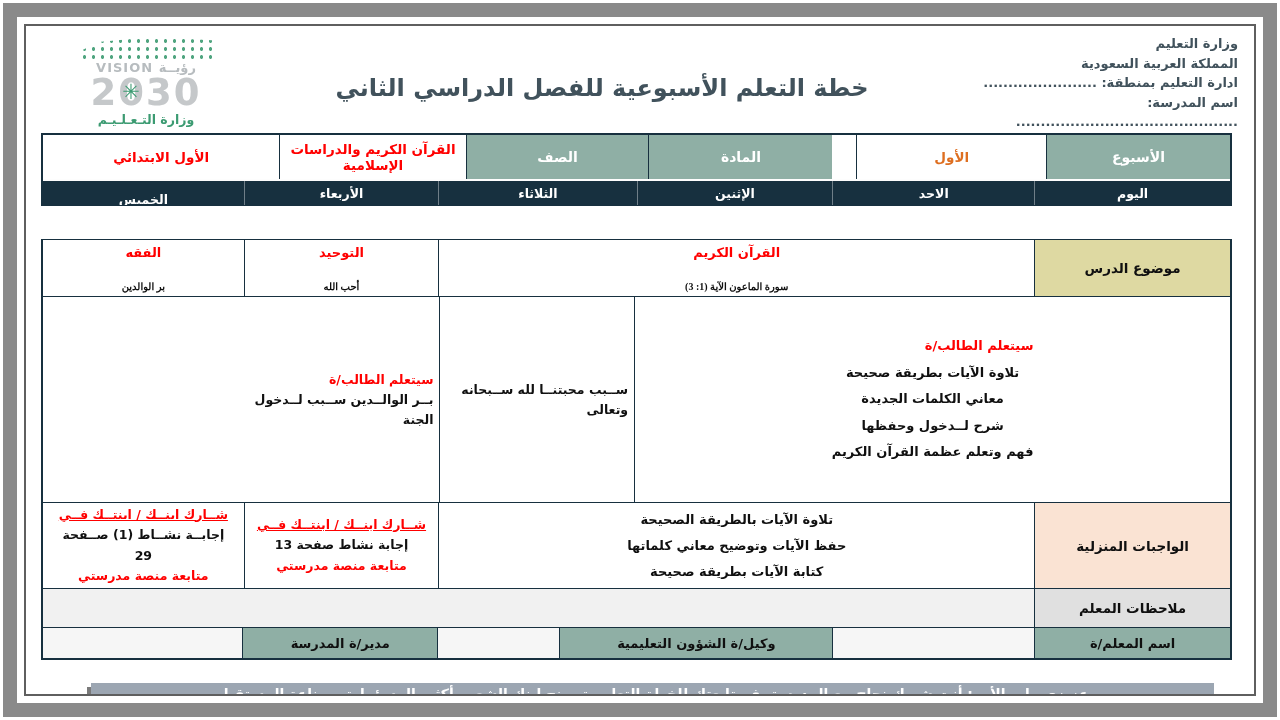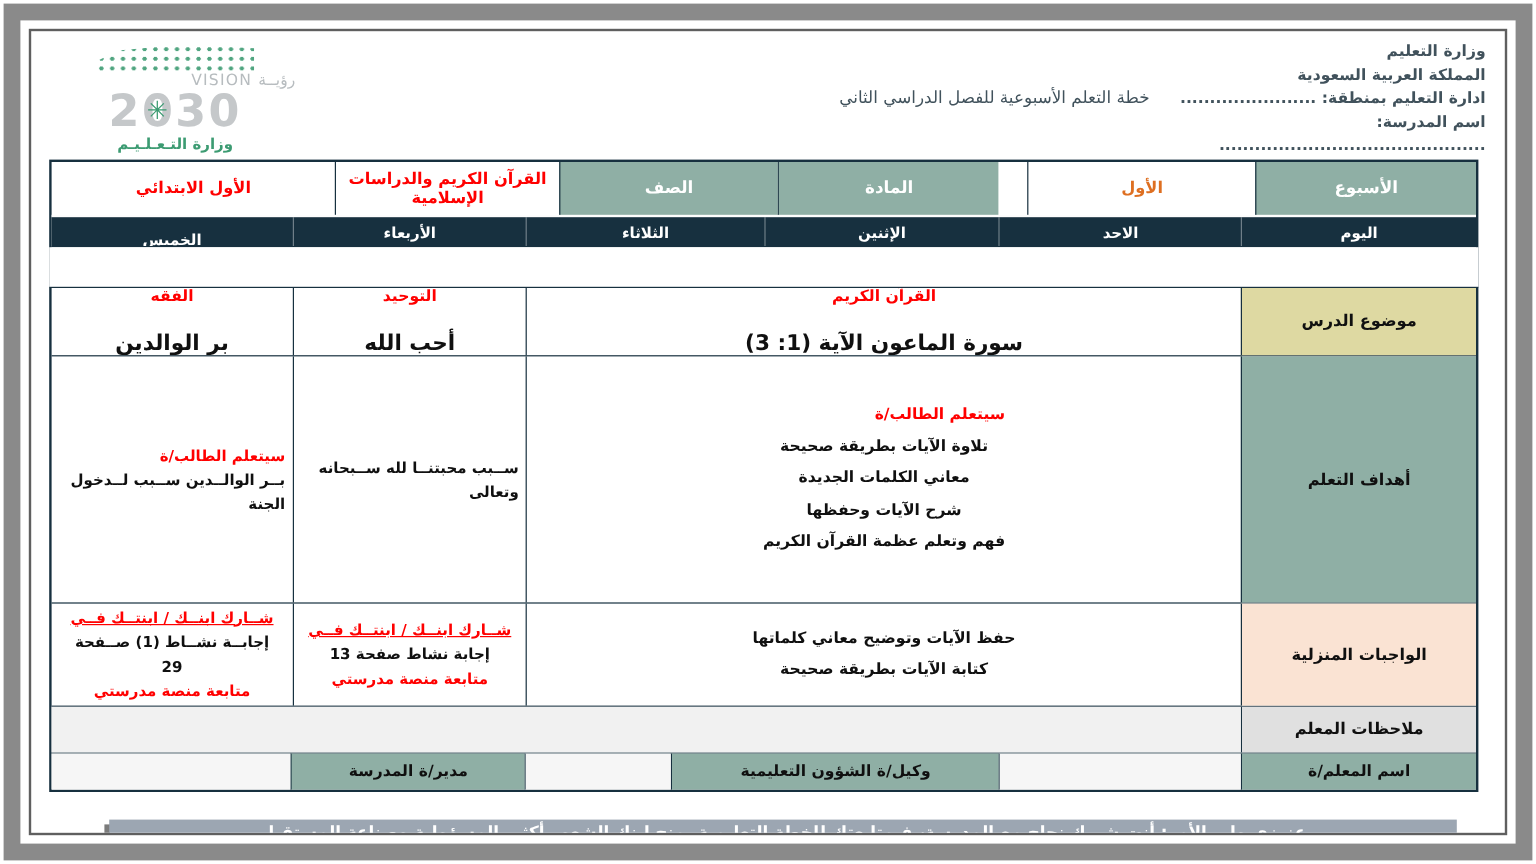--- a/index.html
+++ b/index.html
@@ -5,28 +5,28 @@
   html,body{margin:0;padding:0;}
   body{width:1280px;height:720px;position:relative;background:#fff;overflow:hidden;
        font-family:"DejaVu Sans","Liberation Sans",sans-serif;}
   .frame-outer{position:absolute;inset:3px;border:14px solid var(--frame-gray,#8a8a8a);}
   .frame-inner{position:absolute;inset:7px;border:2px solid #5f5f5f;background:#fff;overflow:hidden;}
 
   
   .page-header{display:flex;align-items:flex-start;padding:8px 16px 0 20px;height:94px;}
   .ministry-block{width:280px;text-align:right;font-weight:bold;font-size:13px;
                   line-height:19.5px;color:var(--slate,#41525c);}
-  .page-title{flex:1;text-align:right;font-size:14px;font-weight:normal;
+  .page-title{flex:1;text-align:center;font-size:24px;font-weight:bold;
               color:var(--slate,#41525c);padding-top:40px;}
   .logo{width:200px;height:92px;direction:ltr;text-align:center;position:relative;}
   .logo-dots{height:23px;width:132px;margin:3px auto 0 34px;opacity:.9;
              background-image:radial-gradient(circle,var(--logo-green,#3c9b72) 1.6px,transparent 2px);
              background-size:9px 8px;
              clip-path:polygon(0 62%,14% 22%,55% 0,100% 14%,100% 100%,0 100%);}
-  .logo-vision{font-size:13px;font-weight:normal;color:#b7bcbf;letter-spacing:1px;text-align:right;}
+  .logo-vision{font-size:13px;font-weight:bold;color:#b7bcbf;letter-spacing:1px;}
   .logo-year{font-size:37px;font-weight:bold;color:var(--logo-gray,#c5c8ca);line-height:36px;letter-spacing:2px;}
   .logo-year .o{position:relative;display:inline-block;}
   .emblem{position:absolute;left:50%;top:50%;transform:translate(-50%,-52%);
           font-size:21px;color:var(--logo-green,#3c9b72);}
   .logo-moe{font-size:12.5px;font-weight:bold;color:var(--logo-green,#3c9b72);letter-spacing:1px;margin-top:1px;}
 
   
   .tbl{margin:5px 22px 0 15px;border:2px solid var(--navy,#17303f);font-weight:bold;color:#101010;}
   .row{display:flex;border-bottom:1px solid var(--navy,#17303f);}
   .row:last-child{border-bottom:none;}
@@ -58,21 +58,21 @@
   .r-hw{height:85px;}
   .r-notes{height:38px;}
   .r-sign{height:30px;font-size:13px;}
 
   .label-col{font-size:13.5px;}
   .red{color:var(--red,#ff0000);}
   .orange{color:var(--orange,#de6f21);}
   .u-red{text-decoration:underline;}
 
   .topic-title{color:var(--red,#ff0000);font-size:13px;}
-  .topic-text{font-size:18px;margin-top:21px;}
+  .topic-text{font-size:10px;margin-top:21px;font-family:Liberation Serif, serif;}
 
   .obj-block{display:inline-block;font-size:13px;line-height:26.5px;text-align:center;}
   .obj-head{text-align:right;color:var(--red,#ff0000);}
   .side-cell{align-items:stretch;text-align:right;font-size:12.5px;line-height:20px;justify-content:center;}
   .side-head{color:var(--red,#ff0000);}
 
   .hw-block{font-size:13px;line-height:26px;}
   .hw-side{font-size:12.5px;line-height:20.5px;}
   .hw-title{color:var(--red,#ff0000);text-decoration:underline;}
   .hw-footer{color:var(--red,#ff0000);}
@@ -141,43 +141,43 @@
         <div class="topic-title">التوحيد</div>
         <div class="topic-text">أحب الله</div>
       </div>
       <div class="c w-thu">
         <div class="topic-title">الفقه</div>
         <div class="topic-text">بر الوالدين</div>
       </div>
     </div>
 
     <div class="row r-obj">
-      <div class="c w-label bg-sage label-col">أهداف التعلم</div>
       <div class="c w-m3">
         <div class="obj-block">
           <div class="obj-head">سيتعلم الطالب/ة</div>
           <div>تلاوة الآيات بطريقة صحيحة</div>
           <div>معاني الكلمات الجديدة</div>
-          <div>شرح الآيات وحفظها</div>
+          <div>شرح لــدخول وحفظها</div>
           <div>فهم وتعلم عظمة القرآن الكريم</div>
         </div>
       </div>
       <div class="c w-wed side-cell">
         <div>ســبب محبتنــا لله ســبحانه وتعالى</div>
       </div>
       <div class="c w-thu side-cell">
         <div class="side-head">سيتعلم الطالب/ة</div>
         <div>بــر الوالــدين ســبب لــدخول الجنة</div>
       </div>
     </div>
 
     <div class="row r-hw">
       <div class="c w-label bg-peach label-col">الواجبات المنزلية</div>
       <div class="c w-m3">
         <div class="hw-block">
+          <div>تلاوة الآيات بالطريقة الصحيحة</div>
           <div>حفظ الآيات وتوضيح معاني كلماتها</div>
           <div>كتابة الآيات بطريقة صحيحة</div>
         </div>
       </div>
       <div class="c w-wed hw-side">
         <div class="hw-title">شــارك ابنــك / ابنتــك فــي</div>
         <div>إجابة نشاط صفحة 13</div>
         <div class="hw-footer">متابعة منصة مدرستي</div>
       </div>
       <div class="c w-thu hw-side">

